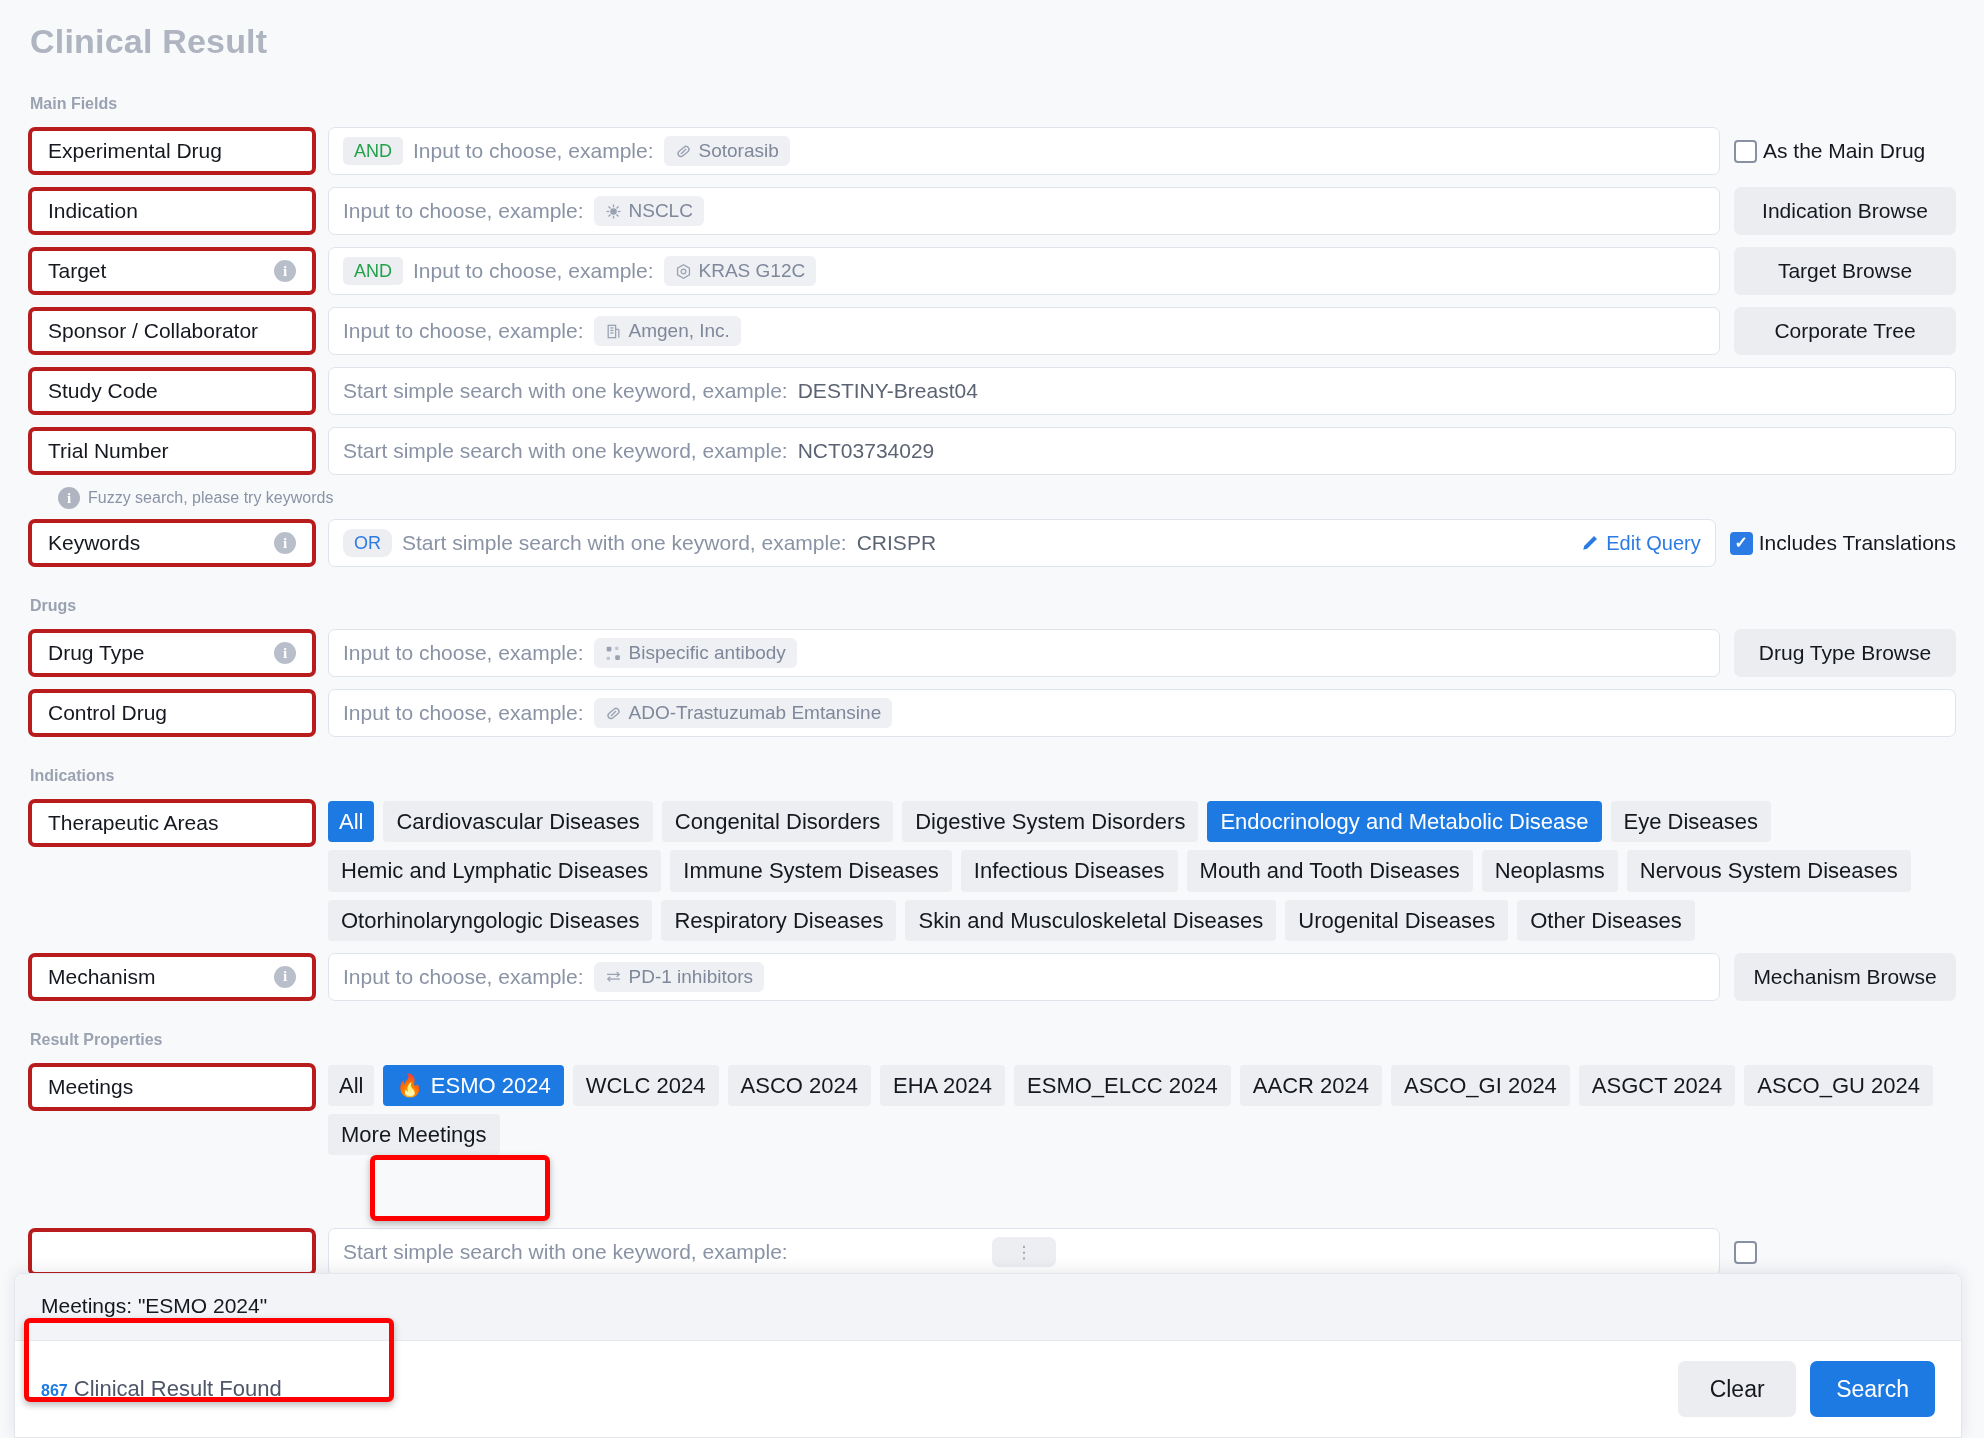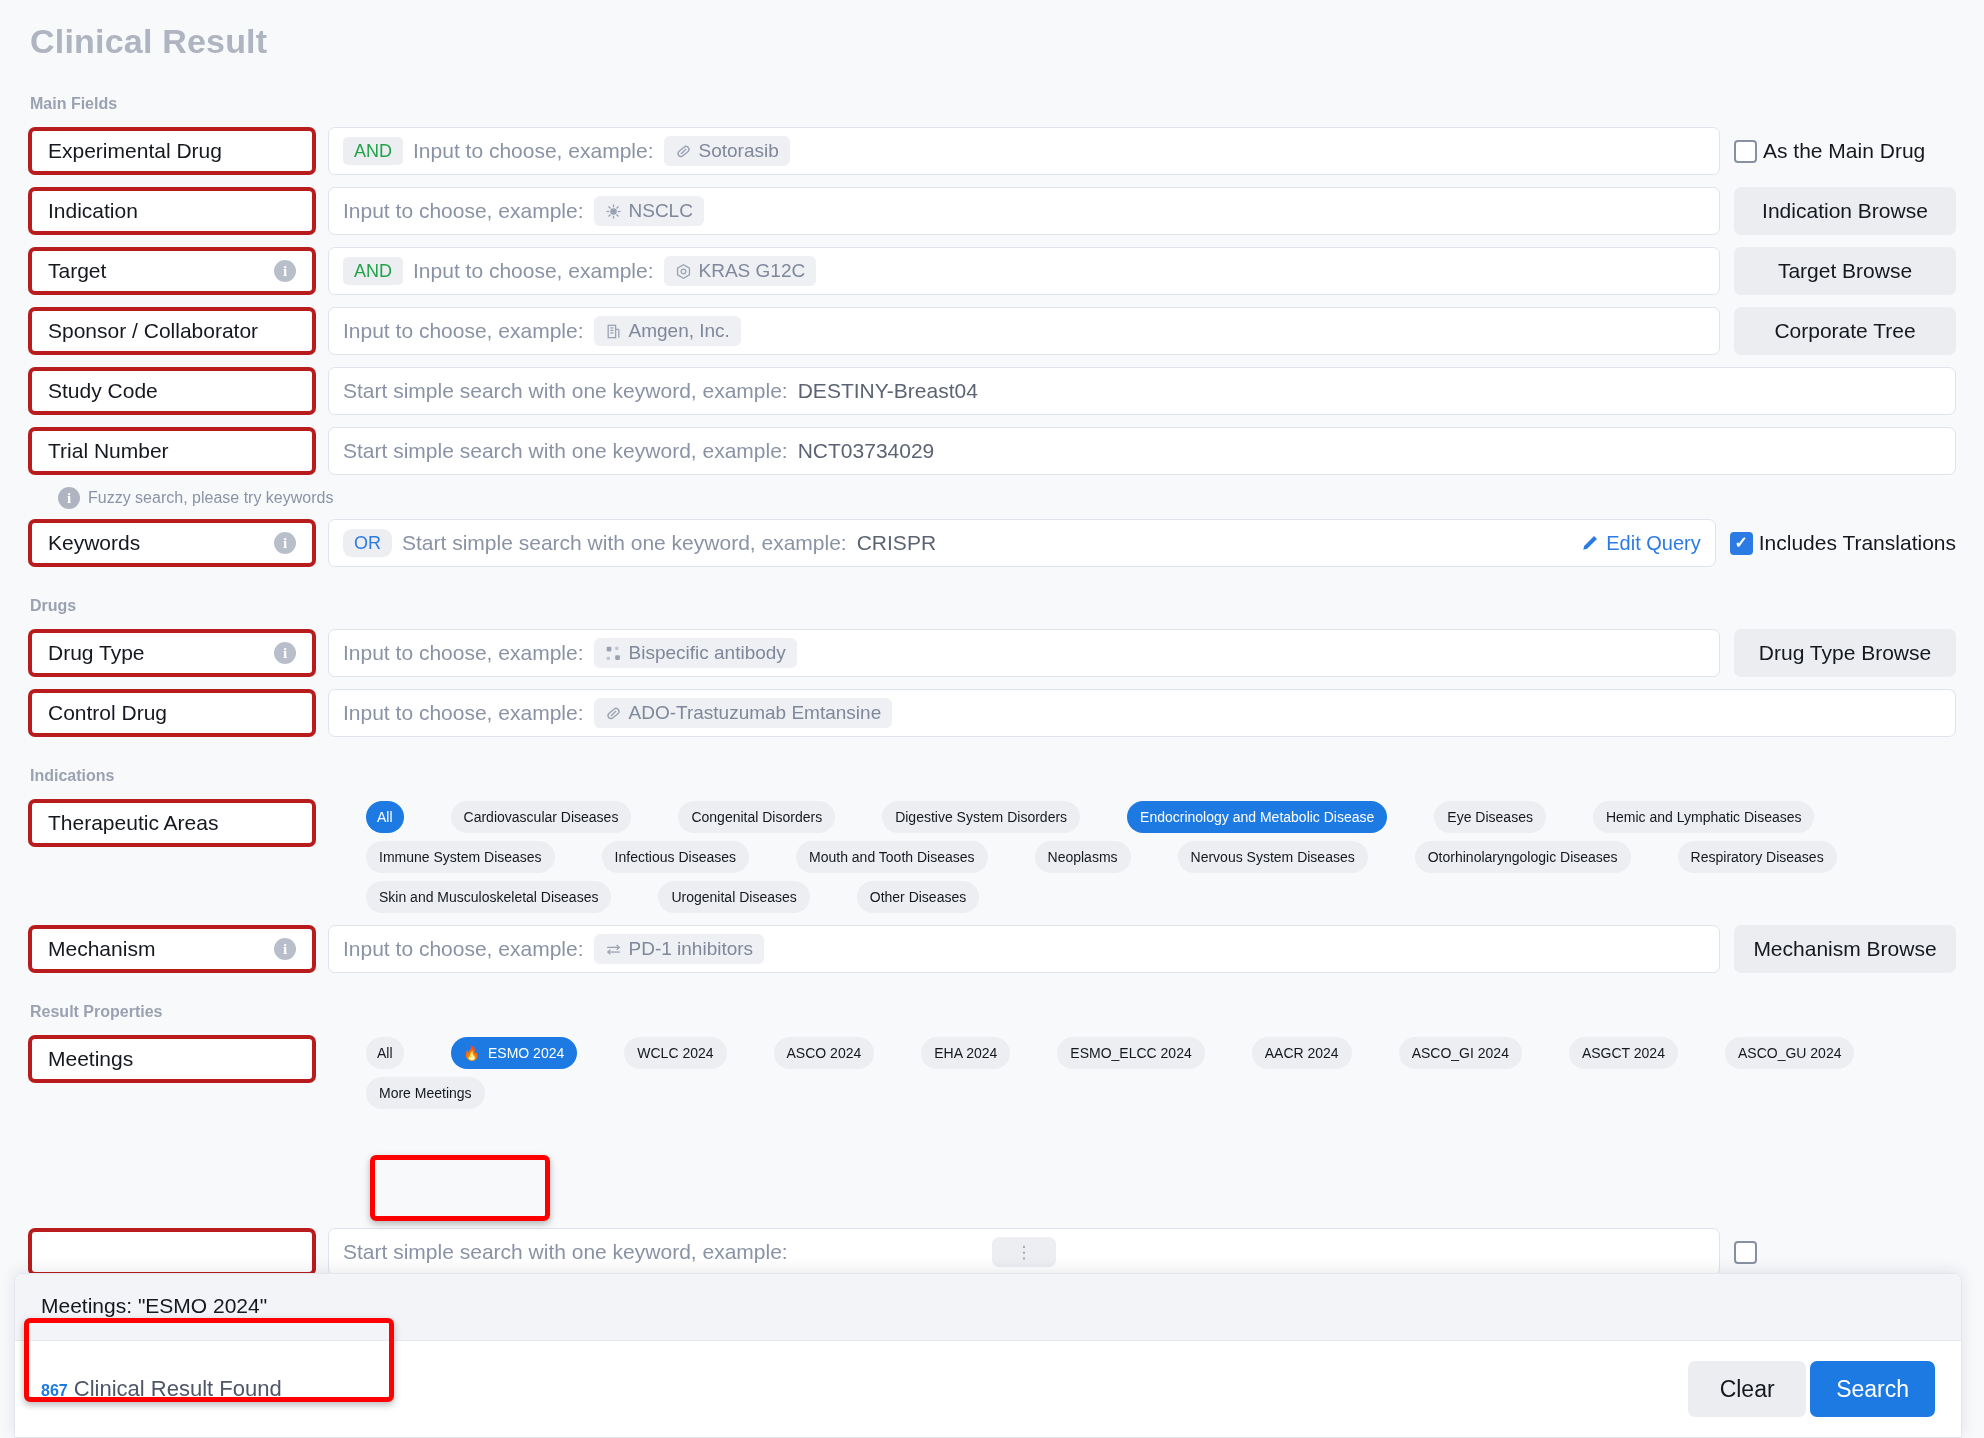--- a/index.html
+++ b/index.html
@@ -80,22 +80,22 @@
   .hint .info-icon { background:#aeb5c1; }
   .hint-text { color:#8a93a5; font-size:16px; }
 
   .edit-query {
     margin-left:auto; display:flex; align-items:center; gap:7px;
     color:#2c7be5; font-size:20px; cursor:pointer; white-space:nowrap;
   }
 
   .tags { flex:1; margin-left:12px; display:flex; flex-wrap:wrap; gap:8px 9px; padding-top:2px; }
   .tag {
-    background:#eceef2; border-radius:16px; padding:8px 13px;
-    font-size:14px; color:#15181f; cursor:pointer; white-space:nowrap; line-height:1.15;margin-left:38px;
+    background:#eceef2; border-radius:4px; padding:8px 13px;
+    font-size:22px; color:#15181f; cursor:pointer; white-space:nowrap; line-height:1.15;
   }
   .tag.active { background:#1d7ae3; color:#fff; }
   .tag.mini { padding:8px 11px; }
   .tag.fire { display:inline-flex; align-items:center; gap:7px; }
 
   
   .redbox {
     position:absolute; border:5px solid #ff0000; border-radius:6px;
     pointer-events:none; box-shadow:0 3px 7px rgba(0,0,0,.28); z-index:40;
   }
@@ -109,21 +109,21 @@
   .overlay-top {
     background:#f2f4f7; border-radius:9px 9px 0 0; padding:20px 26px 22px 26px;
     border-bottom:1px solid #e6e9ee; min-height:62px;
   }
   .overlay-top-text { font-size:21px; color:#15181f; }
   .overlay-bottom {
     display:flex; align-items:center; padding:20px 26px; min-height:84px;
   }
   .found { font-size:22px; color:#4e5668; }
   .found b { color:#1d7ae3; font-size:16px; font-weight:bold; }
-  .btns { margin-left:auto; display:flex; gap:4px; }
+  .btns { margin-left:auto; display:flex; gap:14px; }
   .btn {
     height:56px; min-width:118px; border:none; border-radius:7px;
     font-size:23px; cursor:pointer; font-family:"Liberation Sans", sans-serif;
     display:flex; align-items:center; justify-content:center; padding:0 26px;
   }
   .btn.clear { background:#ebedf1; color:#15181f; }
   .btn.search { background:#1d7ae3; color:#fff; }
 
   
   .hidden-row { position:absolute; left:28px; right:28px; top:1228px; z-index:5; }

